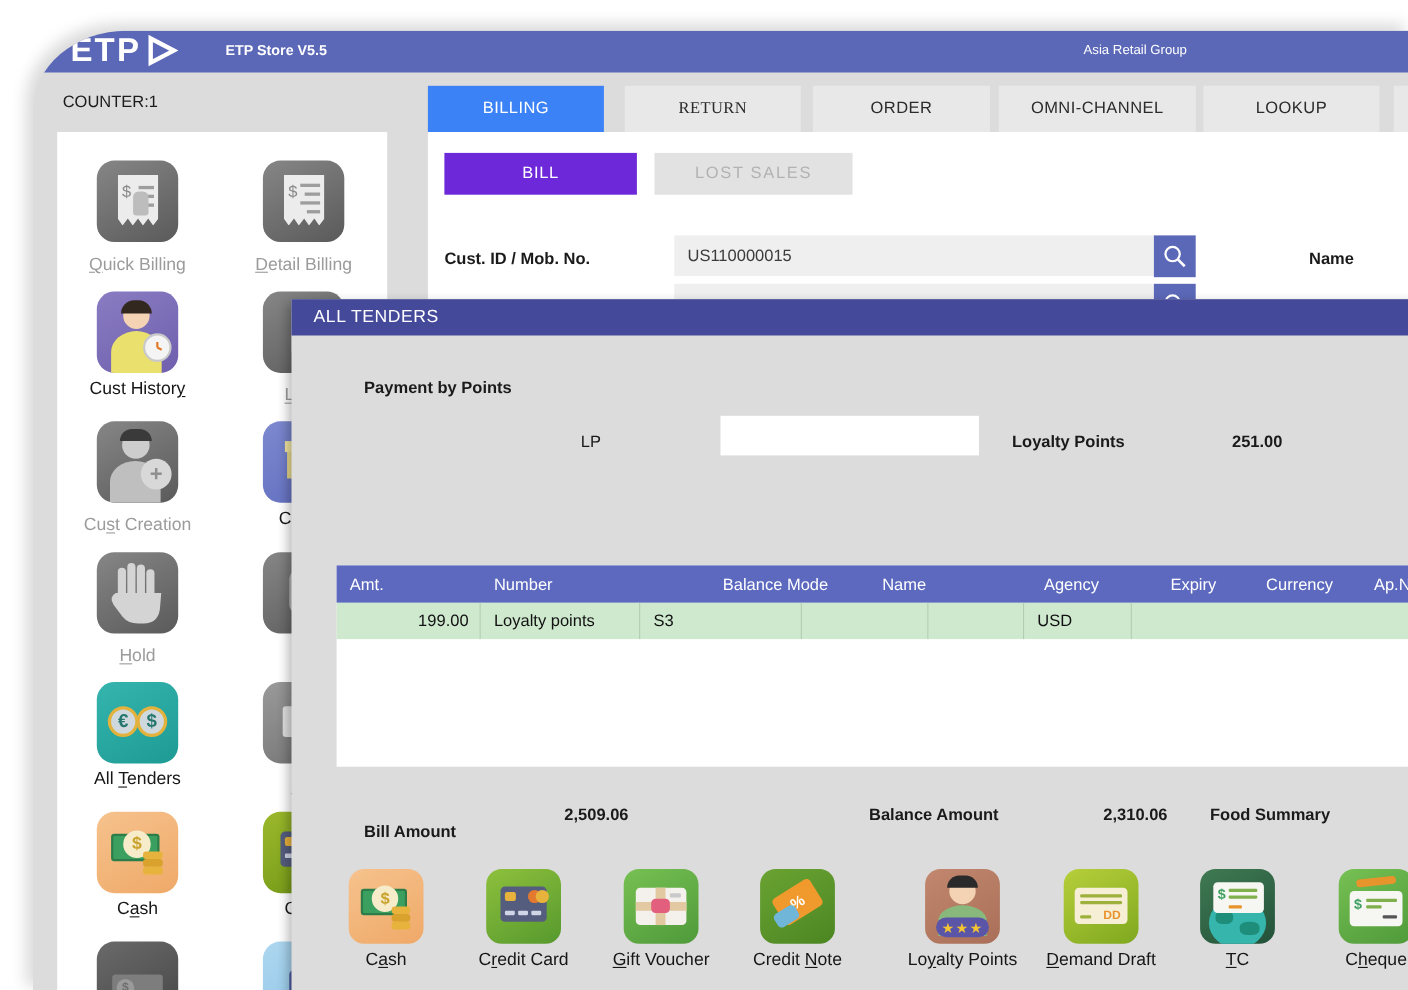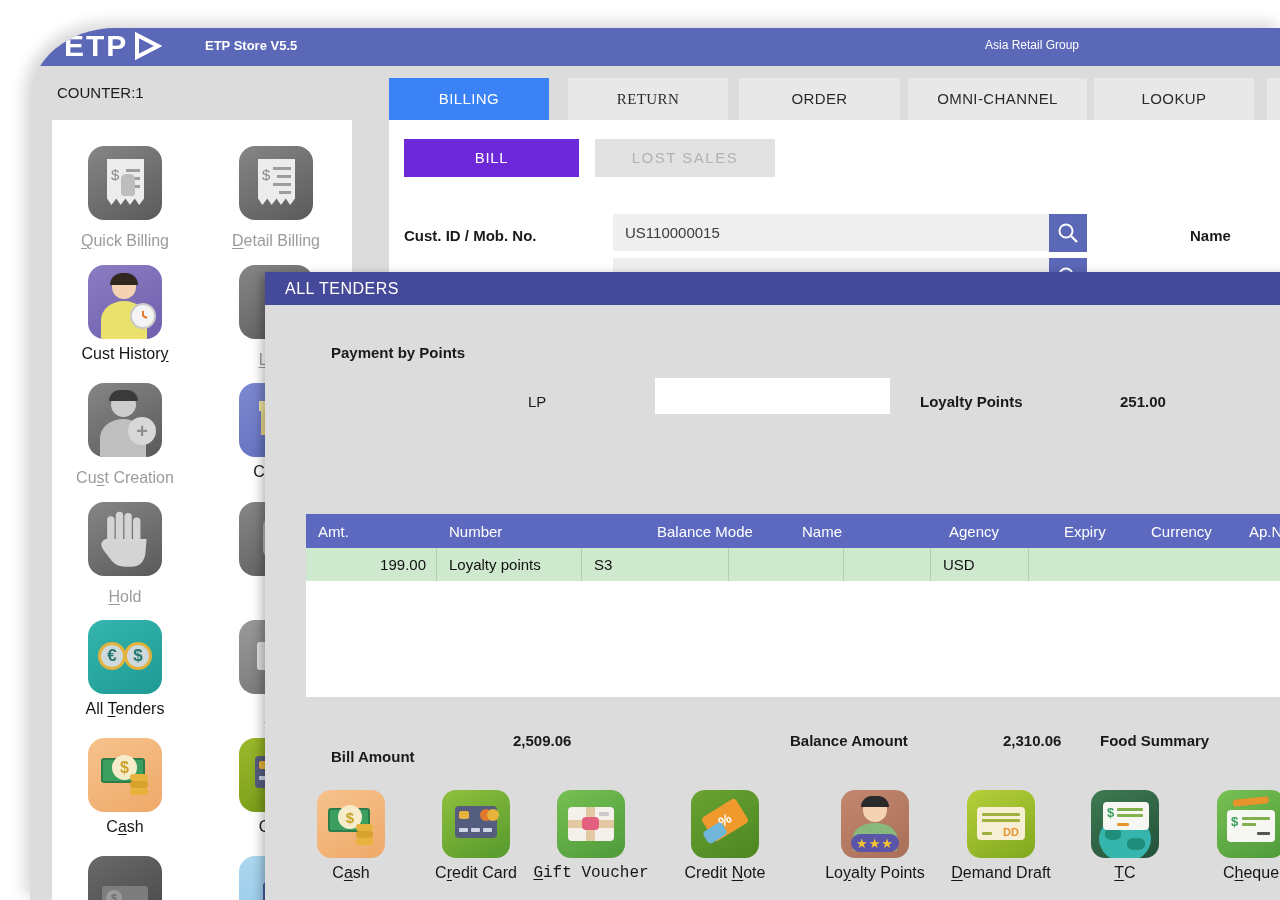--- a/index.html
+++ b/index.html
@@ -338,21 +338,21 @@
       <div style="position:absolute;left:17px;top:21px;width:10px;height:8px;background:#e8b33c;border-radius:2px;"></div>
       <div class="coinring" style="left:38px;top:19px;width:12px;height:12px;background:#e2792f;"></div>
       <div class="coinring" style="left:45px;top:19px;width:12px;height:12px;background:#e8b33c;"></div>
       <div class="stripe" style="left:17px;top:38px;width:9px;"></div>
         <div class="stripe" style="left:29px;top:38px;width:9px;"></div>
         <div class="stripe" style="left:41px;top:38px;width:9px;"></div>
     </div>
     <div class="cap"><span>C</span><span class="k">r</span><span>edit Card</span></div>
   </div>
 
-  <div class="tender" style="left:264px;font-family:Liberation Mono, monospace;">
+  <div class="tender" style="left:274px;">
     <div class="tile t-grn2">
       <div class="card" style="left:11px;top:17px;width:46px;height:34px;background:#f4f1ec;"></div>
       <div style="position:absolute;left:29px;top:17px;width:9px;height:34px;background:#e3c9a2;"></div>
       <div style="position:absolute;left:11px;top:30px;width:46px;height:8px;background:#e3c9a2;"></div>
       <div class="coinring" style="left:25px;top:27px;width:17px;height:13px;background:#e25f7e;border-radius:4px;"></div>
       <div class="stripe" style="left:42px;top:22px;width:10px;background:#c9c9c9;"></div>
     </div>
     <div class="cap"><span></span><span class="k">G</span><span>ift Voucher</span></div>
   </div>
 

